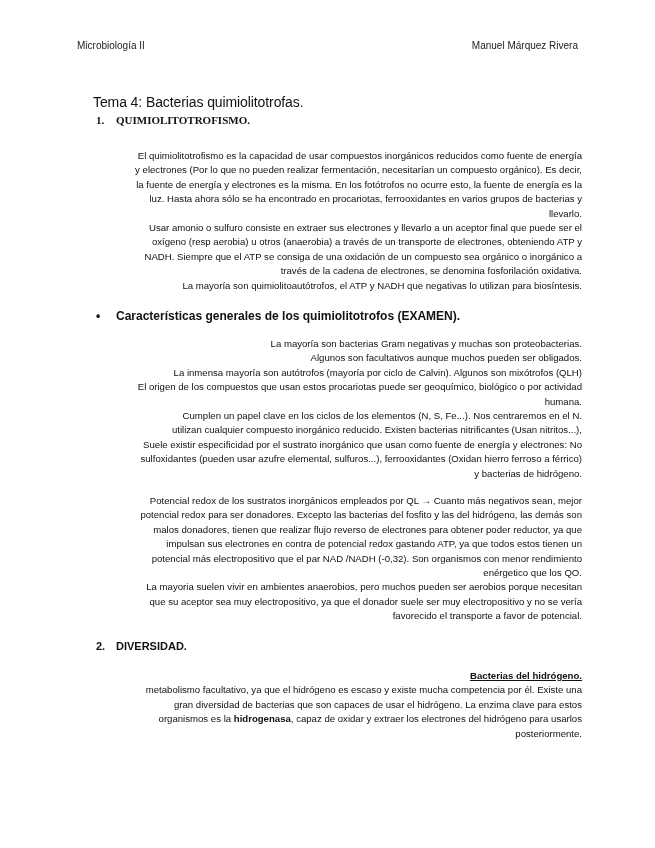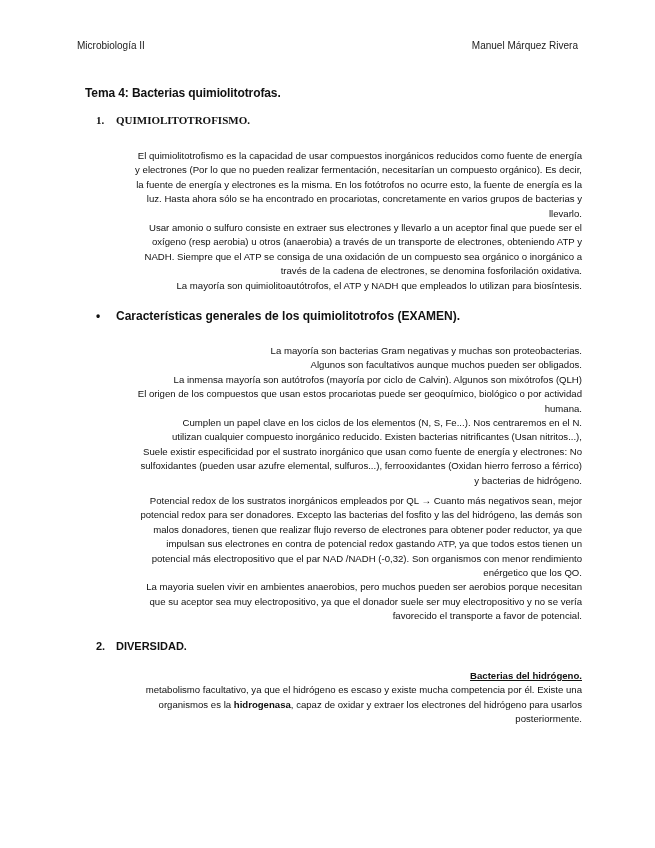--- a/index.html
+++ b/index.html
@@ -1,21 +1,21 @@
 <!DOCTYPE html>
 <html><head>
 <meta charset="utf-8">
 <style>
   html, body { margin: 0; padding: 0; background: #ffffff; }
   body { width: 655px; height: 848px; position: relative; overflow: hidden;
          font-family: "Liberation Sans", sans-serif; color: #111; }
   .hdr { position: absolute; top: 40px; font-size: 10px; color: #222; }
   .hdr.left { left: 77px; }
   .hdr.right { right: 77px; }
-  .title { position: absolute; left: 77px; top: 78px; font-size: 12px; font-weight: bold; margin: 8px; letter-spacing: -0.1px; }
+  .title { position: absolute; left: 77px; top: 78px; font-size: 14px; font-weight: normal; margin: 16px; letter-spacing: -0.1px; }
   .sec { position: absolute; left: 96px; font-size: 11px; font-weight: bold; margin: 0; }
   .sec .num { display: inline-block; width: 20px; }
   .para { position: absolute; left: 77px; width: 505px; font-size: 9.6px; line-height: 14.4px; margin: 0; text-align: right; }
   .para p { margin: 0; white-space: nowrap; }
   .bullet { position: absolute; left: 96px; top: 309px; font-size: 12px; font-weight: bold; }
   .bullet .dot { display: inline-block; width: 20px; }
   .subhead { font-weight: bold; text-decoration: underline; }
   b { font-weight: bold; }
 </style>
 </head>
@@ -27,34 +27,34 @@
 <h1 class="title">Tema 4: Bacterias quimiolitotrofas.</h1>
 
 <h2 class="sec" style="top:114px;font-family:Liberation Serif, serif;">
   <span class="num">1.</span><span>QUIMIOLITOTROFISMO.</span>
 </h2>
 
 <div class="para" style="top:149px;">
   <p>El quimiolitotrofismo es la capacidad de usar compuestos inorgánicos reducidos como fuente de energía</p>
   <p>y electrones (Por lo que no pueden realizar fermentación, necesitarían un compuesto orgánico). Es decir,</p>
   <p>la fuente de energía y electrones es la misma. En los fotótrofos no ocurre esto, la fuente de energía es la</p>
-  <p>luz. Hasta ahora sólo se ha encontrado en procariotas, concretamente en varios grupos de bacterias y</p>
+  <p>luz. Hasta ahora sólo se ha encontrado en procariotas, ferrooxidantes en varios grupos de bacterias y</p>
   <p>llevarlo.</p>
   <p>Usar amonio o sulfuro consiste en extraer sus electrones y llevarlo a un aceptor final que puede ser el</p>
   <p>oxígeno (resp aerobia) u otros (anaerobia) a través de un transporte de electrones, obteniendo ATP y</p>
   <p>NADH. Siempre que el ATP se consiga de una oxidación de un compuesto sea orgánico o inorgánico a</p>
   <p>través de la cadena de electrones, se denomina fosforilación oxidativa.</p>
-  <p>La mayoría son quimiolitoautótrofos, el ATP y NADH que empleados lo utilizan para biosíntesis.</p>
+  <p>La mayoría son quimiolitoautótrofos, el ATP y NADH que negativas lo utilizan para biosíntesis.</p>
 </div>
 
 <div class="bullet">
   <span class="dot">•</span><span>Características generales de los quimiolitotrofos (EXAMEN).</span>
 </div>
 
-<div class="para" style="top:337px;margin-top:7px;">
+<div class="para" style="top:337px;">
   <p>La mayoría son bacterias Gram negativas y muchas son proteobacterias.</p>
   <p>Algunos son facultativos aunque muchos pueden ser obligados.</p>
   <p>La inmensa mayoría son autótrofos (mayoría por ciclo de Calvin). Algunos son mixótrofos (QLH)</p>
   <p>El origen de los compuestos que usan estos procariotas puede ser geoquímico, biológico o por actividad</p>
   <p>humana.</p>
   <p>Cumplen un papel clave en los ciclos de los elementos (N, S, Fe...). Nos centraremos en el N.</p>
   <p>utilizan cualquier compuesto inorgánico reducido. Existen bacterias nitrificantes (Usan nitritos...),</p>
   <p>Suele existir especificidad por el sustrato inorgánico que usan como fuente de energía y electrones: No</p>
   <p>sulfoxidantes (pueden usar azufre elemental, sulfuros...), ferrooxidantes (Oxidan hierro ferroso a férrico)</p>
   <p>y bacterias de hidrógeno.</p>
@@ -72,15 +72,16 @@
   <p>favorecido el transporte a favor de potencial.</p>
 </div>
 
 <h2 class="sec" style="top:640px;">
   <span class="num">2.</span><span>DIVERSIDAD.</span>
 </h2>
 
 <div class="para" style="top:669px;">
   <p class="subhead">Bacterias del hidrógeno.</p>
   <p>metabolismo facultativo, ya que el hidrógeno es escaso y existe mucha competencia por él. Existe una</p>
+  <p>gran diversidad de bacterias que son capaces de usar el hidrógeno. La enzima clave para estos</p>
   <p><span>organismos es la </span><b>hidrogenasa</b><span>, capaz de oxidar y extraer los electrones del hidrógeno para usarlos</span></p>
   <p>posteriormente.</p>
 </div>
 
 </body></html>

